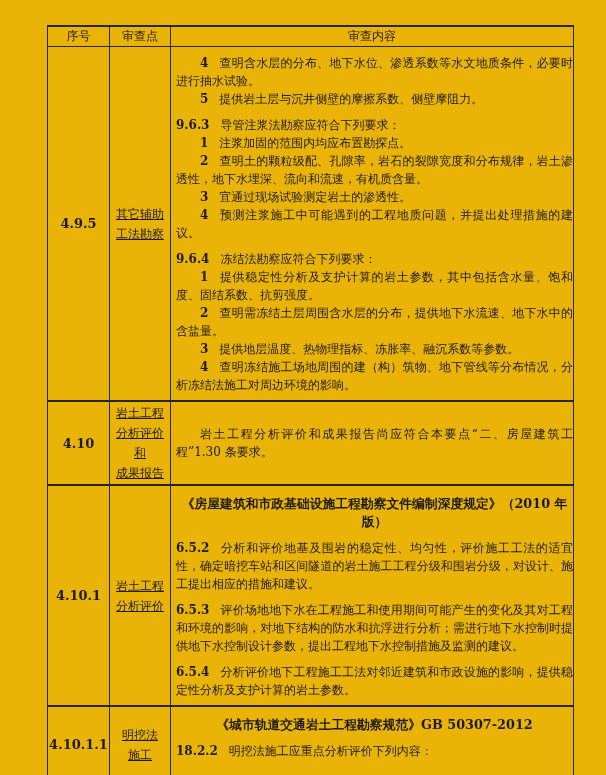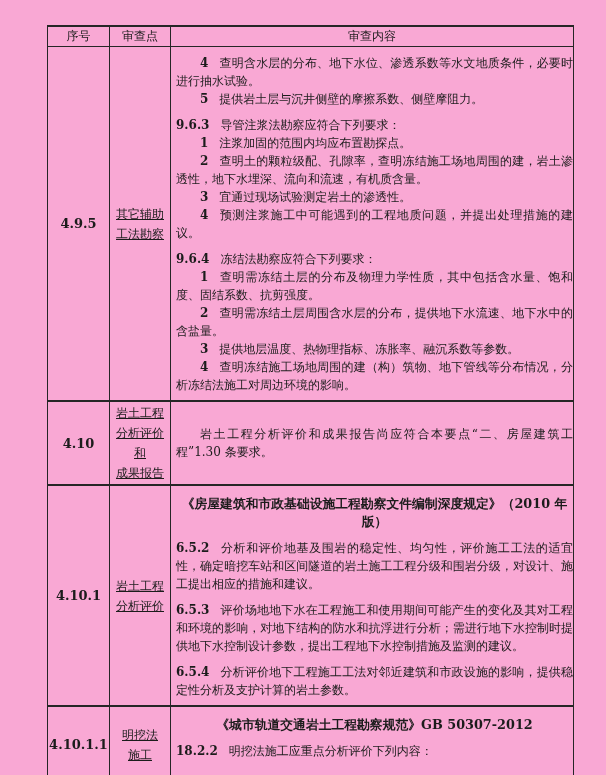--- a/index.html
+++ b/index.html
@@ -1,18 +1,18 @@
 <!DOCTYPE html>
 <html><head>
 <meta charset="utf-8">
 <style>
   html,body { margin:0; padding:0; background:#e8e8e8; }
   .page {
     position:relative; width:606px; height:775px; margin:0 auto;
-    background:#f9a8d4; overflow:hidden;
+    background:#eab308; overflow:hidden;
     font-family:"DejaVu Serif","Liberation Serif",serif;
     color:#1c1c1c;
   }
   table.review {
     position:absolute; left:47px; top:25px; width:526px;
     border-collapse:collapse; table-layout:fixed;
     border-top:2px solid #262626; border-bottom:2.5px solid #262626;
     border-left:1px solid #262626; border-right:1px solid #262626;
   }
   th, td { border:1px solid #262626; padding:0; }
@@ -72,25 +72,25 @@
 
       <tr class="r1">
         <td class="no-cell">4.9.5</td>
         <td class="point-cell">其它辅助
 工法勘察</td>
         <td class="content-cell">
           <p class="item"><b class="num">4</b><span>查明含水层的分布、地下水位、渗透系数等水文地质条件，必要时进行抽水试验。</span></p>
           <p class="item"><b class="num">5</b><span>提供岩土层与沉井侧壁的摩擦系数、侧壁摩阻力。</span></p>
           <p class="sect"><b class="num">9.6.3</b><span>导管注浆法勘察应符合下列要求：</span></p>
           <p class="item"><b class="num">1</b><span>注浆加固的范围内均应布置勘探点。</span></p>
-          <p class="item"><b class="num">2</b><span>查明土的颗粒级配、孔隙率，查明冻结施工场地周围的建，岩土渗透性，地下水埋深、流向和流速，有机质含量。</span></p>
+          <p class="item"><b class="num">2</b><span>查明土的颗粒级配、孔隙率，岩石的裂隙宽度和分布规律，岩土渗透性，地下水埋深、流向和流速，有机质含量。</span></p>
           <p class="item"><b class="num">3</b><span>宜通过现场试验测定岩土的渗透性。</span></p>
           <p class="item"><b class="num">4</b><span>预测注浆施工中可能遇到的工程地质问题，并提出处理措施的建议。</span></p>
           <p class="sect"><b class="num">9.6.4</b><span>冻结法勘察应符合下列要求：</span></p>
-          <p class="item"><b class="num">1</b><span>查明需冻结土层的分布及物理力学性质，其中包括含水量、饱和度、固结系数、抗剪强度。</span></p>
+          <p class="item"><b class="num">1</b><span>提供稳定性分析及支护计算的岩土参数，其中包括含水量、饱和度、固结系数、抗剪强度。</span></p>
           <p class="item"><b class="num">2</b><span>查明需冻结土层周围含水层的分布，提供地下水流速、地下水中的含盐量。</span></p>
           <p class="item"><b class="num">3</b><span>提供地层温度、热物理指标、冻胀率、融沉系数等参数。</span></p>
           <p class="item"><b class="num">4</b><span>查明冻结施工场地周围的建（构）筑物、地下管线等分布情况，分析冻结法施工对周边环境的影响。</span></p>
         </td>
       </tr>
 
       <tr class="r2 sep">
         <td class="no-cell">4.10</td>
         <td class="point-cell">岩土工程
 分析评价

